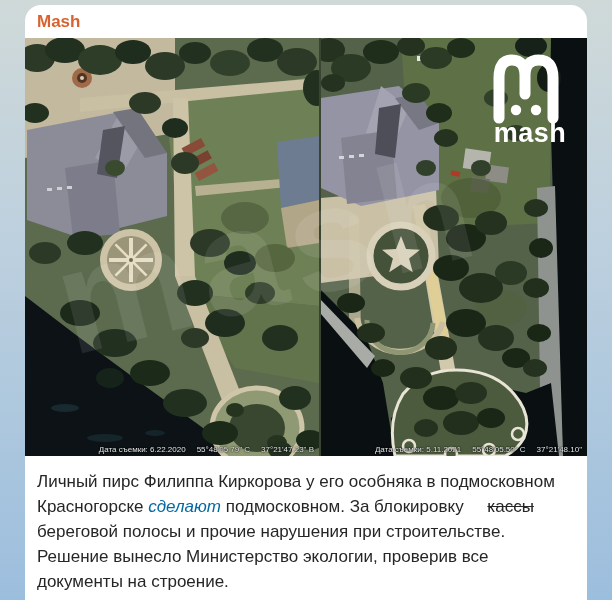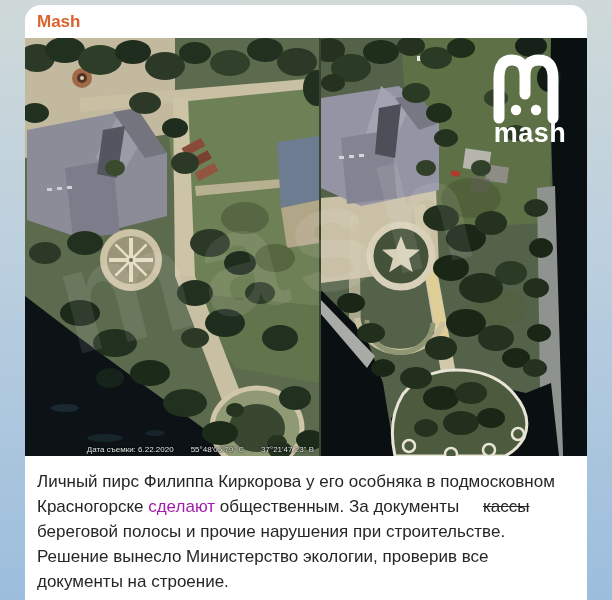--- a/index.html
+++ b/index.html
@@ -13,32 +13,32 @@
     background:#ffffff;border-radius:16px;
   }
   .card-header{height:33px;display:flex;align-items:center;padding:0 12px;box-sizing:border-box;}
   .channel-name{color:#d9622e;font-weight:700;font-size:17px;}
   .photo-row{display:flex;gap:2px;height:418px;position:relative;overflow:hidden;background:#3a4432;}
   .photo{position:relative;overflow:hidden;}
   .photo.before{width:294px;}
   .photo.after{width:266px;}
   .photo svg{display:block;}
   .stamp{
-    position:absolute;bottom:2px;right:5px;display:flex;gap:17px;white-space:nowrap;
+    position:absolute;bottom:2px;right:5px;display:flex;gap:11px;white-space:nowrap;
     font-size:8px;color:#e3e6e5;text-shadow:0 0 2px #000,0 0 1px #000;margin-left:26px;
   }
   .watermark{
     position:absolute;left:28px;top:140px;pointer-events:none;
     font-size:150px;font-weight:700;letter-spacing:10px;line-height:1;
     color:rgba(255,255,255,0.09);transform:rotate(-14deg);
   }
   .mash-logo{position:absolute;top:14px;right:12px;width:90px;text-align:center;color:#ffffff;}
   .mash-logo-text{font-weight:700;font-size:27px;line-height:1;margin-top:-4px;letter-spacing:0.5px;}
   .post-text{padding:13px 12px 0 12px;font-size:17px;line-height:25px;color:#262626;}
-  .post-link{color:#a21caf;cursor:pointer;}
+  .post-link{color:#0369a1;cursor:pointer;font-style:italic;}
   .struck{text-decoration:line-through;padding-left:19px;}
 </style>
 </head>
 <body>
 
 <div class="card">
 
   <div class="card-header">
     <span class="channel-name">Mash</span>
   </div>
@@ -263,22 +263,27 @@
 
       <div class="mash-logo">
         <svg width="84" height="72" viewBox="0 0 84 72">
           <path d="M14 66 L14 26 Q14 8 27 8 Q40 8 40 24 L40 42 M40 24 Q40 8 54 8 Q68 8 68 26 L68 66" fill="none" stroke="#ffffff" stroke-width="11" stroke-linecap="round" stroke-linejoin="round"></path>
           <circle cx="31" cy="58" r="5.2" fill="#ffffff"></circle>
           <circle cx="51" cy="58" r="5.2" fill="#ffffff"></circle>
         </svg>
         <div class="mash-logo-text">mash</div>
       </div>
 
+      <div class="stamp">
+        <span>Дата съемки: 5.11.2021</span>
+        <span>55°48'05.50" С</span>
+        <span>37°21'48.10"</span>
+      </div>
     </div>
 
     <div class="watermark">mash</div>
   </div>
 
   <div class="post-text">
-    <span>Личный пирс Филиппа Киркорова у его особняка в подмосковном Красногорске </span><span class="post-link">сделают</span><span> общественным. За документы </span><span class="struck">кассы</span><span> береговой полосы и прочие нарушения при строительстве. Решение вынесло Министерство экологии, проверив все документы на строение.</span>
+    <span>Личный пирс Филиппа Киркорова у его особняка в подмосковном Красногорске </span><span class="post-link">сделают</span><span> подмосковном. За блокировку </span><span class="struck">кассы</span><span> береговой полосы и прочие нарушения при строительстве. Решение вынесло Министерство экологии, проверив все документы на строение.</span>
   </div>
 
 </div>
 
 </body></html>

